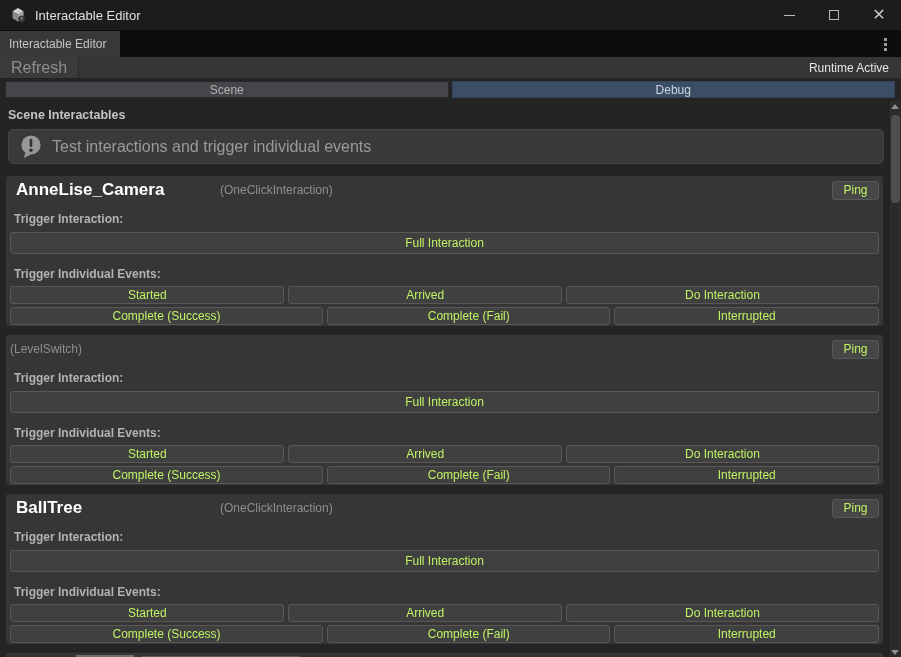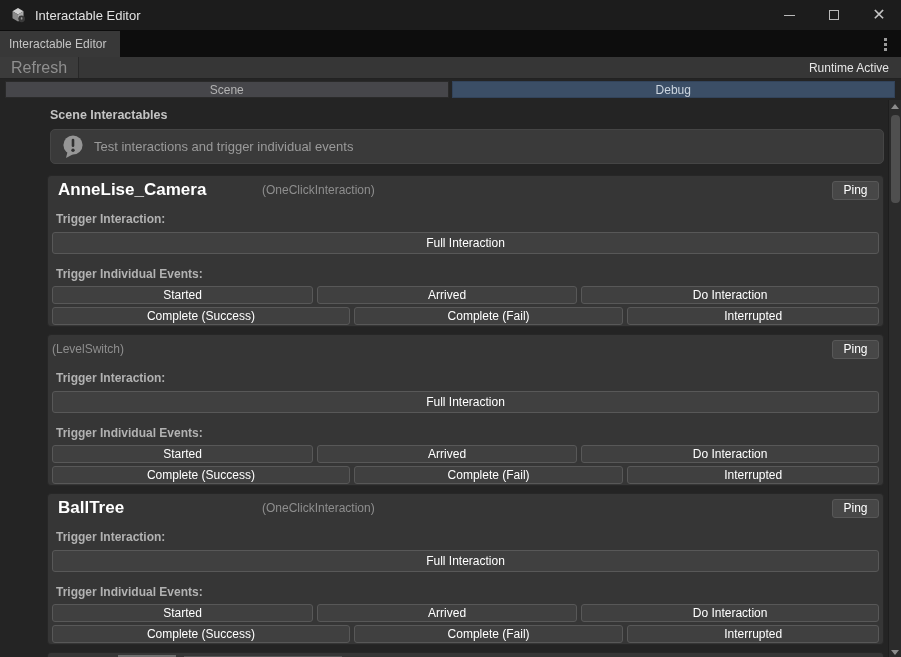--- a/index.html
+++ b/index.html
@@ -38,47 +38,47 @@
   .runtime-label { font-size:12px; color:#e5e5e5; align-self:center; padding-right:12px; }
 
   
   .viewtabs { display:flex; gap:3px; margin:2px 6px 0 5px; height:17px; }
   .vtab { flex:1; font-size:12px; display:flex; align-items:center; justify-content:center;
           background:#46464a; color:#b3b3b3; border:1px solid #2a2a2a; cursor:default; }
   .vtab.active { background:#3b4e66; color:#ccd5df; border-color:#32435a; }
 
   
   .scrollwrap { display:flex; height:558px; margin-top:2px; }
-  .main { flex:1; overflow:hidden; position:relative;padding-left:42px; }
+  .main { flex:1; overflow:hidden; position:relative; }
 
   .scrollbar { width:13px; background:#2b2b2b; border-left:1px solid #1e1e1e;
                display:flex; flex-direction:column; align-items:center; }
   .sb-arrow { height:12px; width:100%; display:flex; align-items:center; justify-content:center; }
   .tri-up { width:0; height:0; border-left:4px solid transparent; border-right:4px solid transparent;
             border-bottom:5px solid #8d8d8d; }
   .tri-down { width:0; height:0; border-left:4px solid transparent; border-right:4px solid transparent;
               border-top:5px solid #8d8d8d; }
   .sb-thumb { width:9px; height:88px; margin-top:3px; background:#4f4f4f; border-radius:4px; }
   .sb-space { flex:1; }
 
   
   .heading { font-size:12.5px; font-weight:bold; color:#c4c4c4; margin:8px 0 0 8px; }
 
   .helpbox { margin:7px 4px 0 8px; height:35px; background:#3a3a3a; border:1px solid #454545;
              border-radius:5px; display:flex; align-items:center; padding:0 10px; }
   .helpbox svg { width:24px; height:25px; flex:0 0 auto; }
-  .help-text { font-size:13px; color:#9a9a9a; margin-left:9px; }
+  .help-text { font-size:16px; color:#9a9a9a; margin-left:9px; }
 
   #sections { margin-top:11px; }
   .card { margin:0 4px 7px 5px; height:152px; background:#363636; border:1px solid #272727;
           border-radius:4px; padding:4px 4px 0 4px; overflow:hidden; }
   .card-header { height:20px; display:flex; align-items:center; }
   .card-name { font-size:17px; font-weight:bold; color:#ffffff; margin-left:6px; width:204px; }
   .card-type { font-size:12px; color:#8e8e8e; }
-  .btn { background:#404040; border:1px solid #585858; border-radius:3px; color:#ffffff;
+  .btn { background:#404040; border:1px solid #585858; border-radius:3px; color:#bef264;
          font-size:12px; font-family:inherit; display:flex; align-items:center; justify-content:center;
          cursor:default; }
   .ping-btn { margin-left:auto; width:47px; height:19px; background:#474747; }
   .card-label { font-size:12px; font-weight:bold; color:#b2b2b2; margin:12px 0 0 4px; height:14px; }
   .full-btn { width:100%; height:22px; margin-top:6px; }
   .events-label { margin-top:13px; }
   .btn-row { display:flex; gap:4px; margin-top:5px; }
   .btn-row.second { margin-top:3px; }
   .btn-row .btn { height:18px; flex-basis:0; }
   .c1 { flex-grow:275; } .c2 { flex-grow:274; } .c3 { flex-grow:314; }

